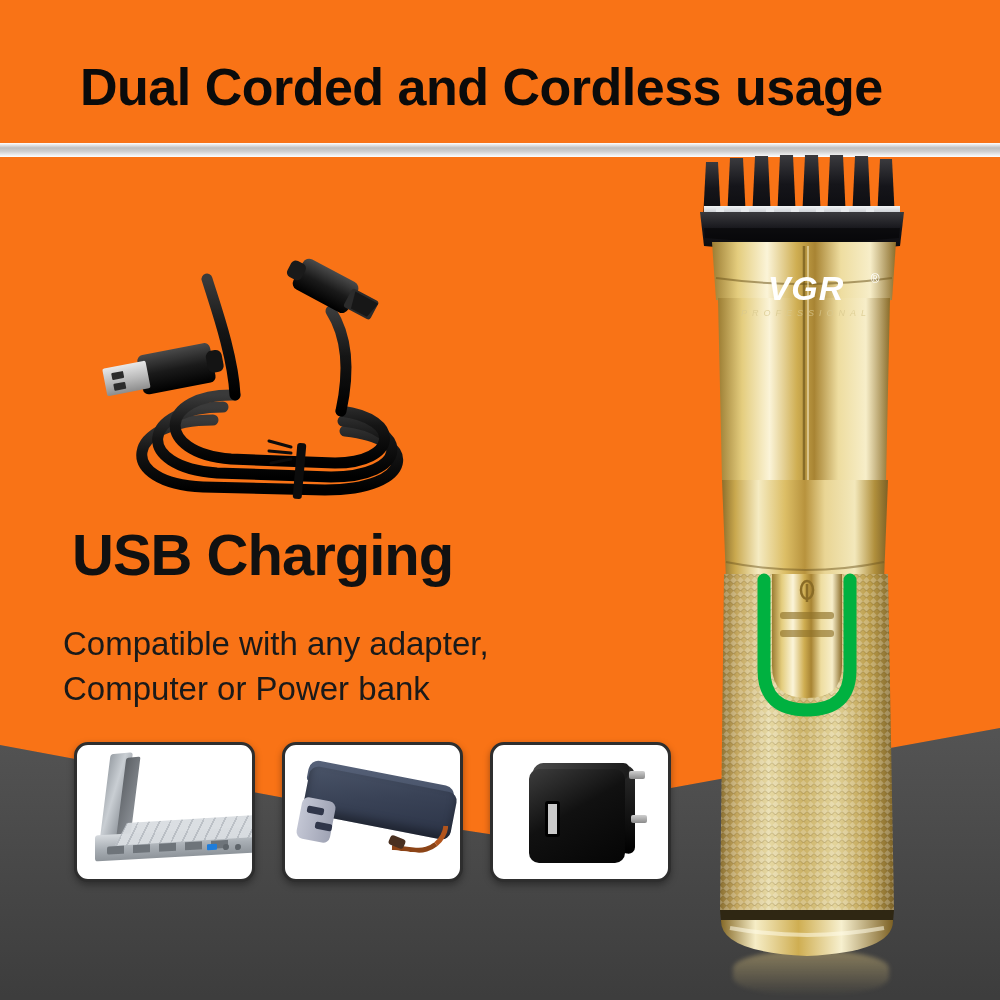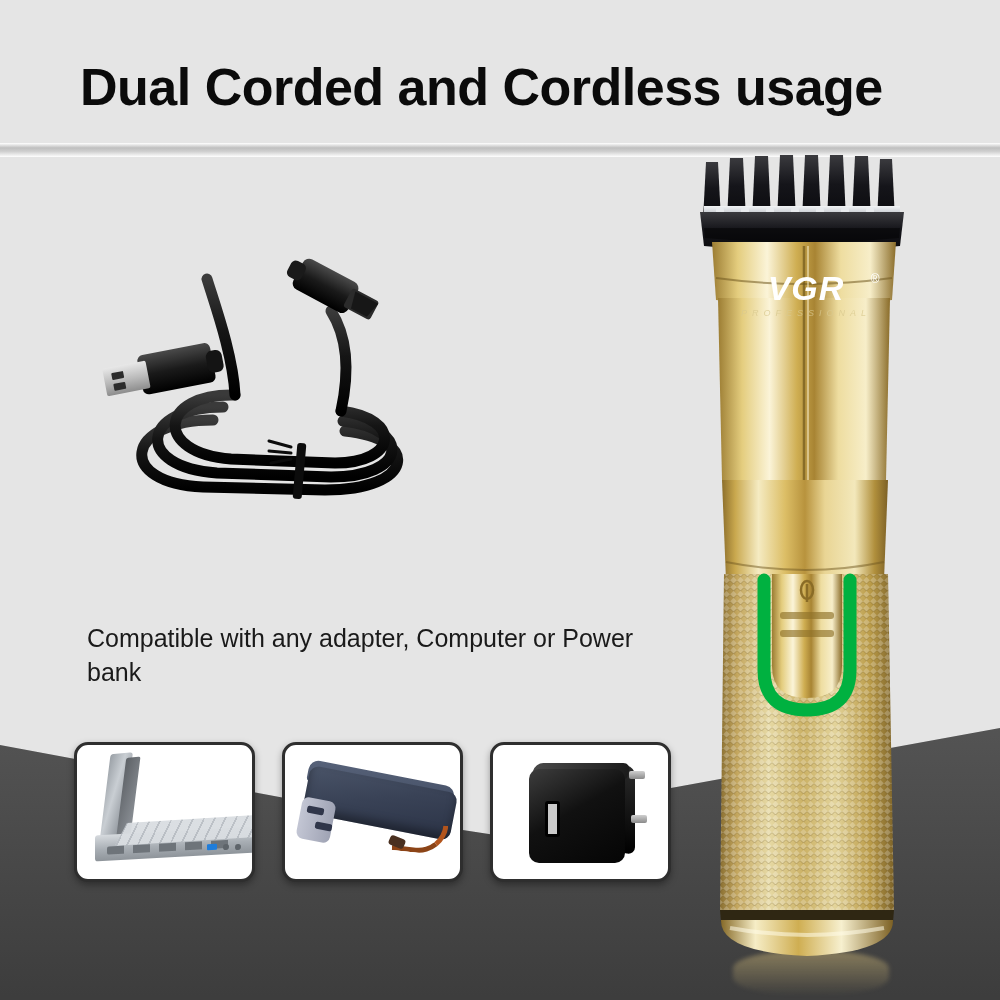--- a/index.html
+++ b/index.html
@@ -3,41 +3,41 @@
 <meta charset="utf-8">
 <style>
   * { margin:0; padding:0; box-sizing:border-box; }
   html,body { width:1000px; height:1000px; }
   body {
     font-family:"Liberation Sans", sans-serif;
     background:#ffffff;
     overflow:hidden;
     position:relative;
   }
-  .page { position:relative; width:1000px; height:1000px; background:#e5e5e5; overflow:hidden; }
+  .page { position:relative; width:1000px; height:1000px; background:#f97316; overflow:hidden; }
 
   
   .headline {
     position:absolute; left:80px; top:57px;
     font-size:52px; font-weight:bold; color:#0b0b0b;
     letter-spacing:-0.5px; white-space:nowrap;
   }
   .divider {
     position:absolute; left:0; top:143px; width:1000px; height:14px;
     background:linear-gradient(to bottom,#ffffff 0%,#bfbfbf 35%,#cfcfcf 60%,#ffffff 100%);
   }
 
   
   .usb-heading {
     position:absolute; left:72px; top:521px;
     font-size:58px; font-weight:bold; color:#111; letter-spacing:-1px;
   }
   .usb-sub {
-    position:absolute; left:87px; top:622px; width:560px;
-    font-size:25px; color:#1a1a1a; line-height:1.35;
+    position:absolute; left:63px; top:622px; width:560px;
+    font-size:33px; color:#1a1a1a; line-height:1.35;
   }
 
   
   .dark-band {
     position:absolute; left:0; top:690px; width:1000px; height:310px;
     background:#4a4a4a;
     clip-path: polygon(0 55px, 430px 135px, 660px 170px, 660px 100px, 1000px 38px, 1000px 310px, 0 310px);
   }
   .band-shade {
     position:absolute; left:0; top:690px; width:1000px; height:310px;
@@ -204,20 +204,21 @@
       <g transform="translate(6,148) rotate(-11)">
         <rect x="36" y="0" width="74" height="40" rx="6" fill="url(#plugGrad)"></rect>
         <rect x="0" y="6" width="44" height="28" rx="2" fill="url(#metGrad)"></rect>
         <rect x="8" y="12" width="12" height="7" rx="1" fill="#2b2b2b"></rect>
         <rect x="8" y="23" width="12" height="7" rx="1" fill="#2b2b2b"></rect>
         <rect x="104" y="9" width="16" height="22" rx="6" fill="#141414"></rect>
       </g>
     </svg>
   </div>
 
+  <div class="usb-heading">USB Charging</div>
   <div class="usb-sub">Compatible with any adapter, Computer or Power bank</div>
 
   <div class="dark-band"></div>
   <div class="band-shade"></div>
 
   <div class="thumbs">
 
     <div class="thumb">
       <div class="lt-lid"></div>
       <div class="lt-lid2"></div>

